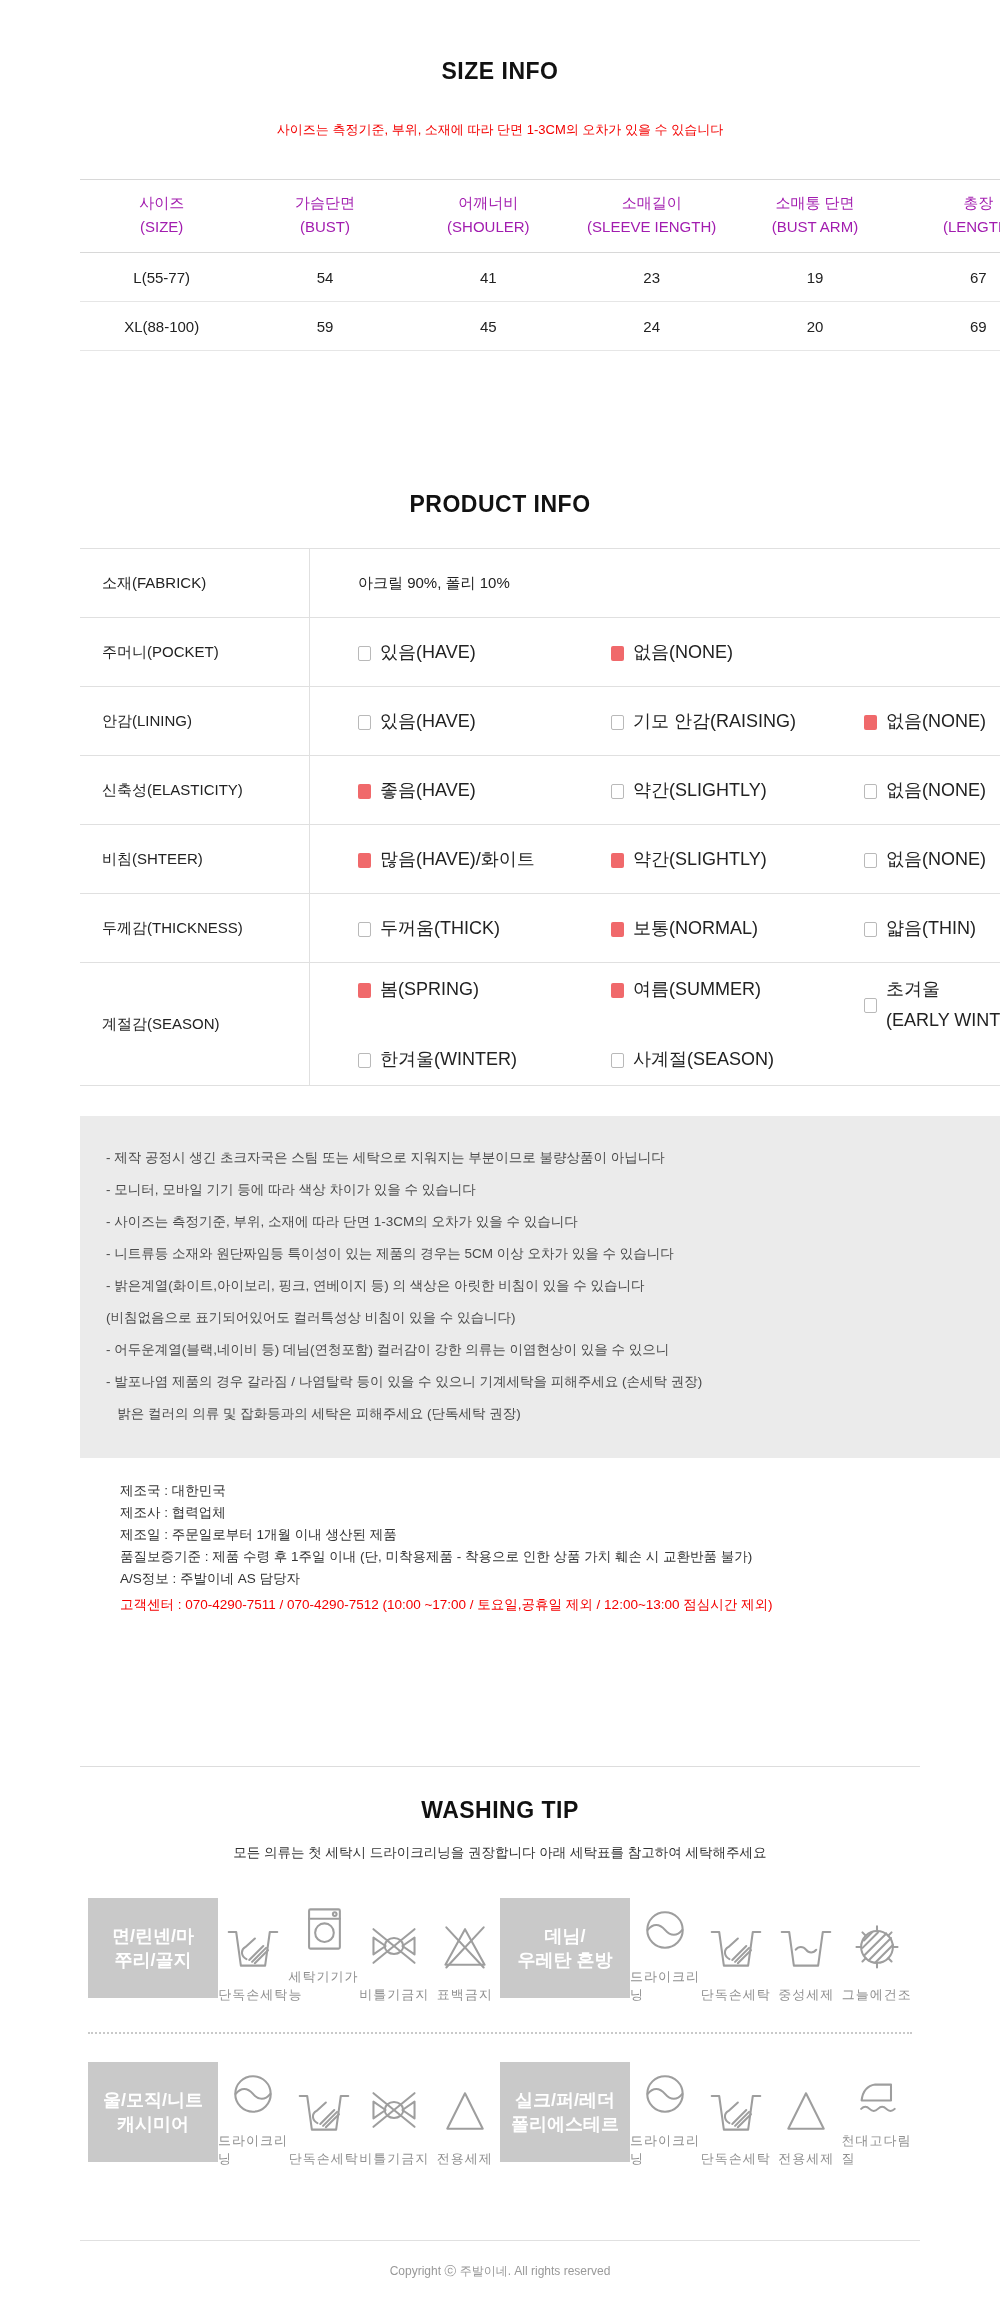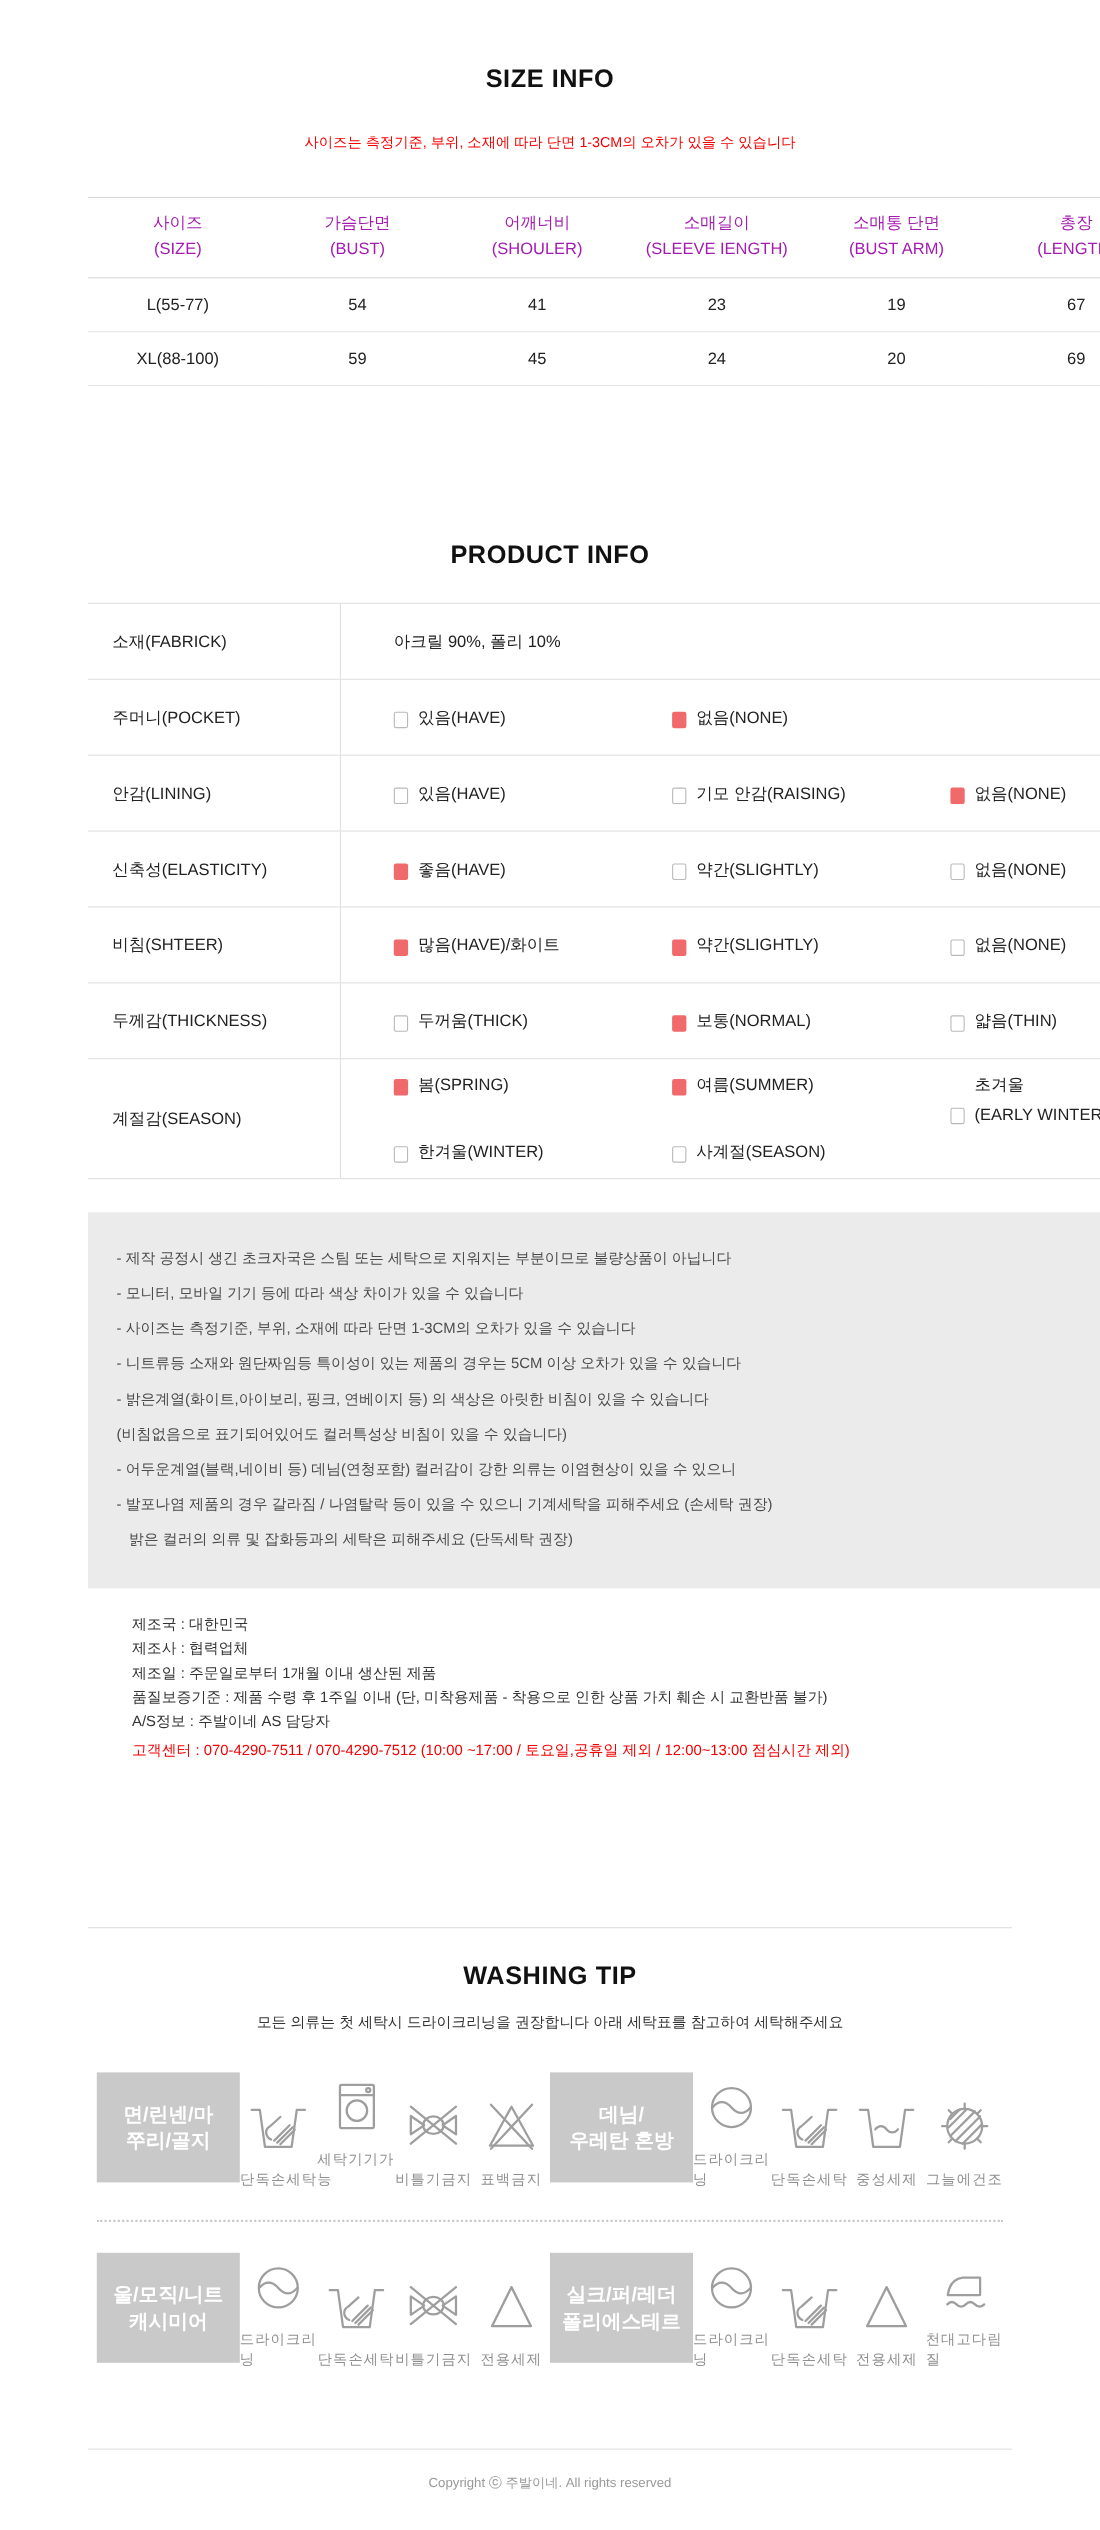--- a/index.html
+++ b/index.html
@@ -23,21 +23,21 @@
   .size-table td{font-size:15px;color:#222;text-align:center;height:49px;border-bottom:1px solid #e6e6e6;}
 
   .product-title{margin-top:140px;}
   .product-table{width:980px;margin:30px auto 0;border-top:1px solid var(--border);}
   .pi-row{display:flex;border-bottom:1px solid var(--border);min-height:69px;}
   .pi-label{width:230px;flex:none;padding-left:22px;font-size:15px;display:flex;align-items:center;
     border-right:1px solid var(--border);}
   .pi-content{flex:1;padding:14px 0 14px 48px;display:flex;flex-direction:column;justify-content:center;gap:16px;}
   .pi-text{font-size:15px;}
   .pi-line{display:flex;align-items:flex-start;}
-  .pi-option{width:253px;display:flex;align-items:flex-end;font-size:15px;flex:none;}
+  .pi-option{width:253px;display:flex;align-items:center;font-size:18px;flex:none;}
   .checkbox{flex:none;margin-right:9px;margin-top:2px;border-radius:2px;}
   .checkbox.checked{width:13px;height:15px;background:var(--chk);}
   .checkbox.unchecked{width:13px;height:15px;border:1px solid #b9b9b9;background:#fff;}
   .pi-opt-sub{display:block;margin-top:9px;}
 
   .notes{width:984px;margin:30px auto 0;background:#ebebeb;padding:26px 20px 28px 26px;}
   .note-line{font-size:13.5px;color:#4b4b4b;line-height:32px;white-space:pre-wrap;}
 
   .maker{margin:22px 0 0 40px;}
   .maker-line{font-size:13.5px;color:#333;line-height:22px;}

